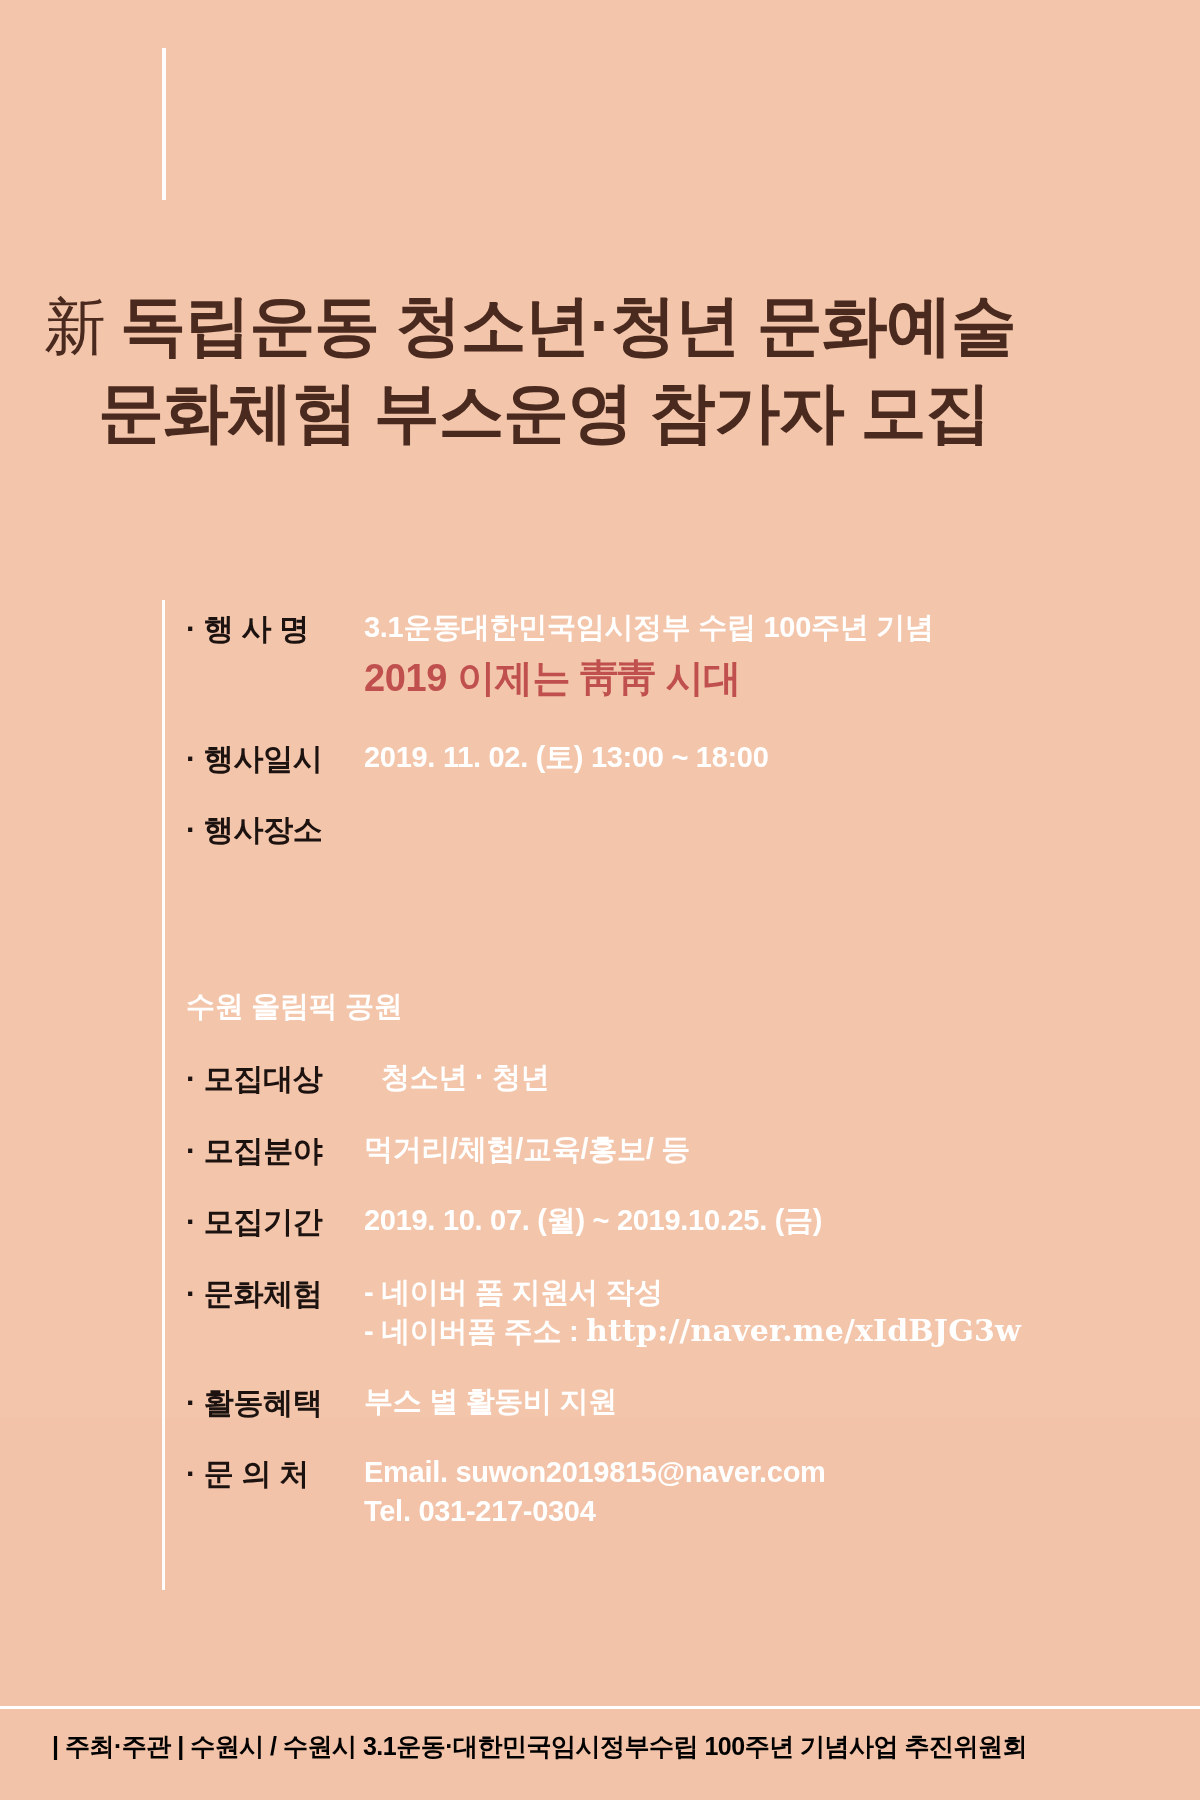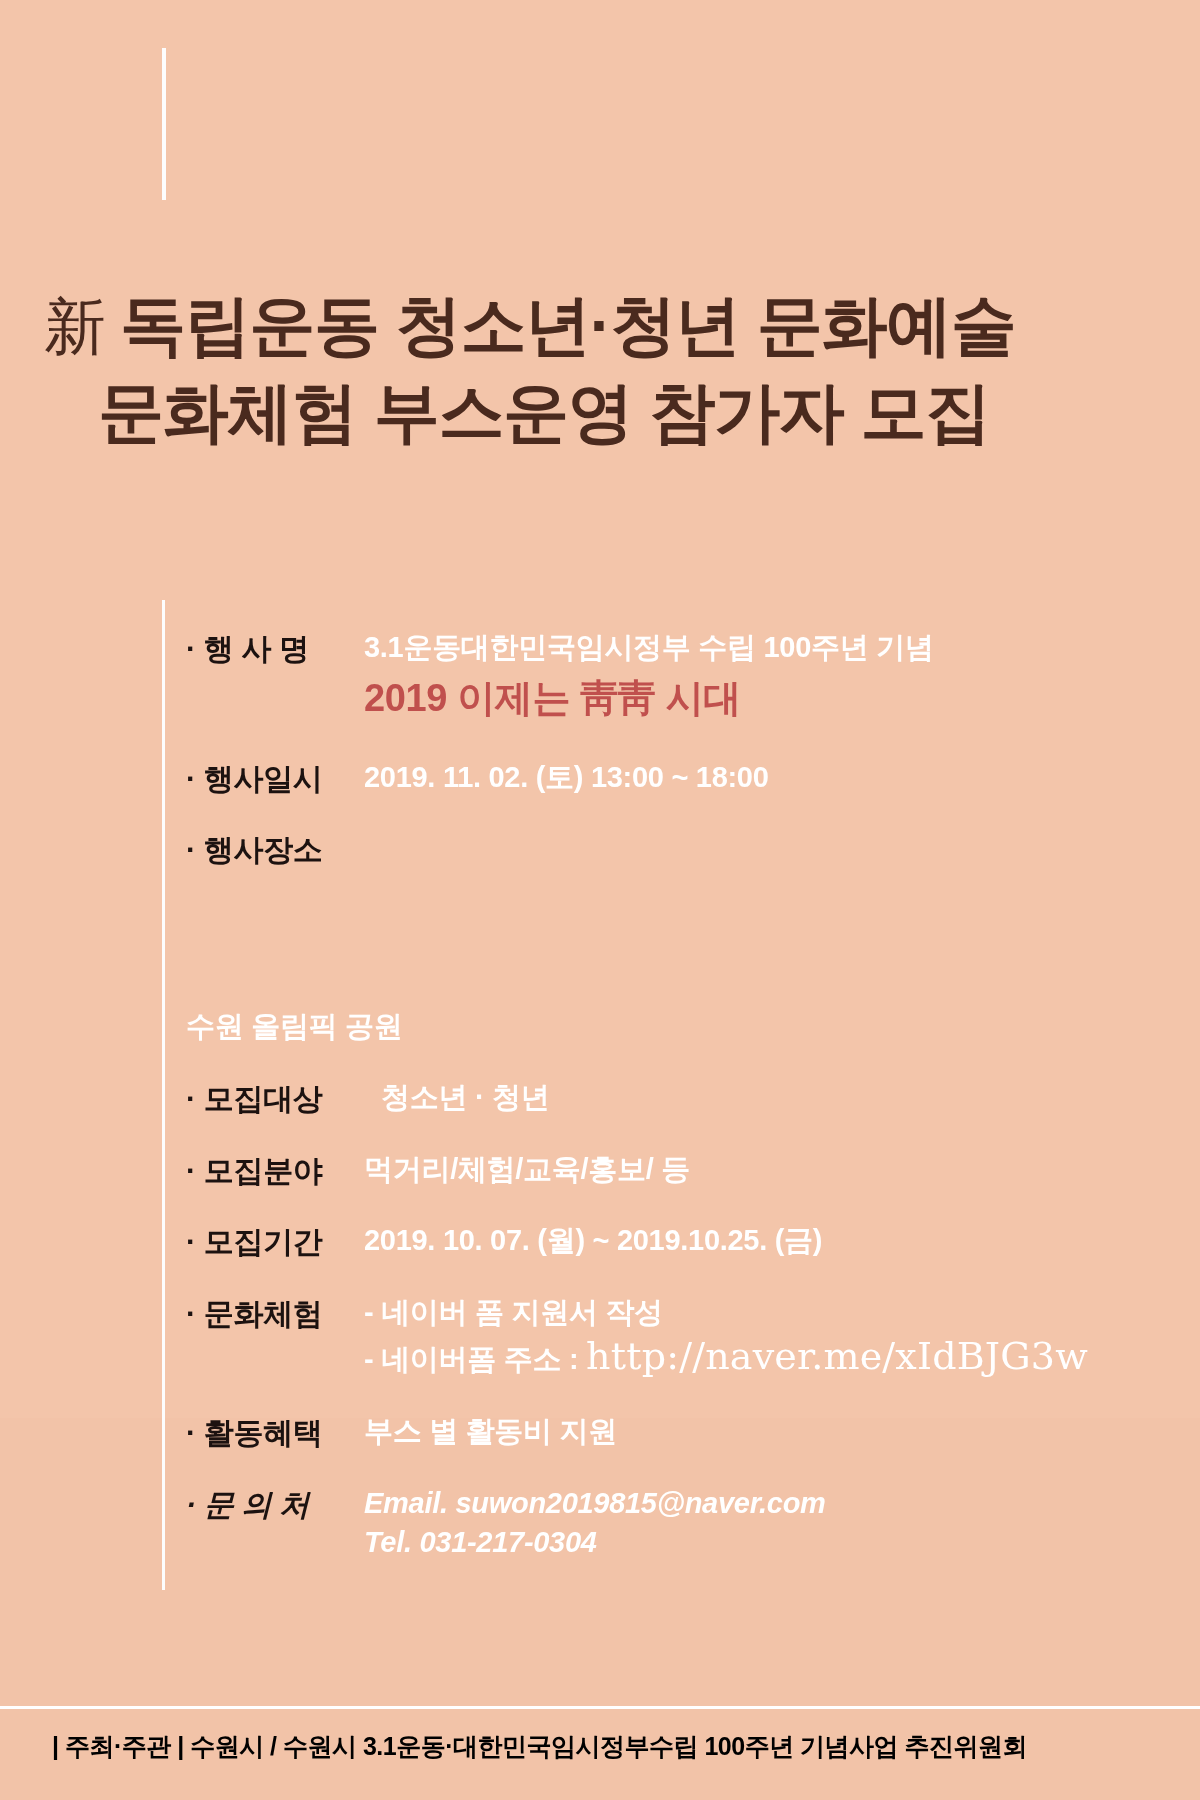--- a/index.html
+++ b/index.html
@@ -71,21 +71,21 @@
     font-size: 62px;
     color: #4a2a1e;
     letter-spacing: 0;
     padding-right: 14px;
   }
 
   
   .details {
     position: absolute;
     left: 186px;
-    top: 628px;
+    top: 608px;
     width: 960px;
   }
 
   .row {
     display: flex;
     align-items: flex-start;
     margin-bottom: 26px;
   }
 
   .row-label {
@@ -113,35 +113,35 @@
   .value-line.tagline {
     color: #c0504d;
     font-size: 38px;
     font-weight: 900;
     margin-top: 6px;
     letter-spacing: -0.01em;
   }
 
   .url {
     font-family: "DejaVu Serif", "Liberation Serif", serif;
-    font-weight: 400;
-    font-size: 38px;
+    font-weight: 700;
+    font-size: 30px;
     letter-spacing: 0.005em;
   }
 
   
   .row.r-name     { margin-bottom: 34px; }
   .row.r-date     { margin-bottom: 32px; }
   .row.r-place    { margin-bottom: 32px; flex-direction: column; }
   .row.r-target   { margin-bottom: 32px; gap: 17px; }
   .row.r-field    { margin-bottom: 32px; }
   .row.r-period   { margin-bottom: 32px; }
   .row.r-apply    { margin-bottom: 30px; }
   .row.r-benefit  { margin-bottom: 32px; }
-  .row.r-contact  { margin-bottom: 7px; font-style: italic; }
+  .row.r-contact  { margin-bottom: 7px; }
 
   
   .footer-rule {
     position: absolute;
     left: 0;
     top: 1706px;
     width: 1200px;
     height: 3px;
     background: #ffffff;
   }

